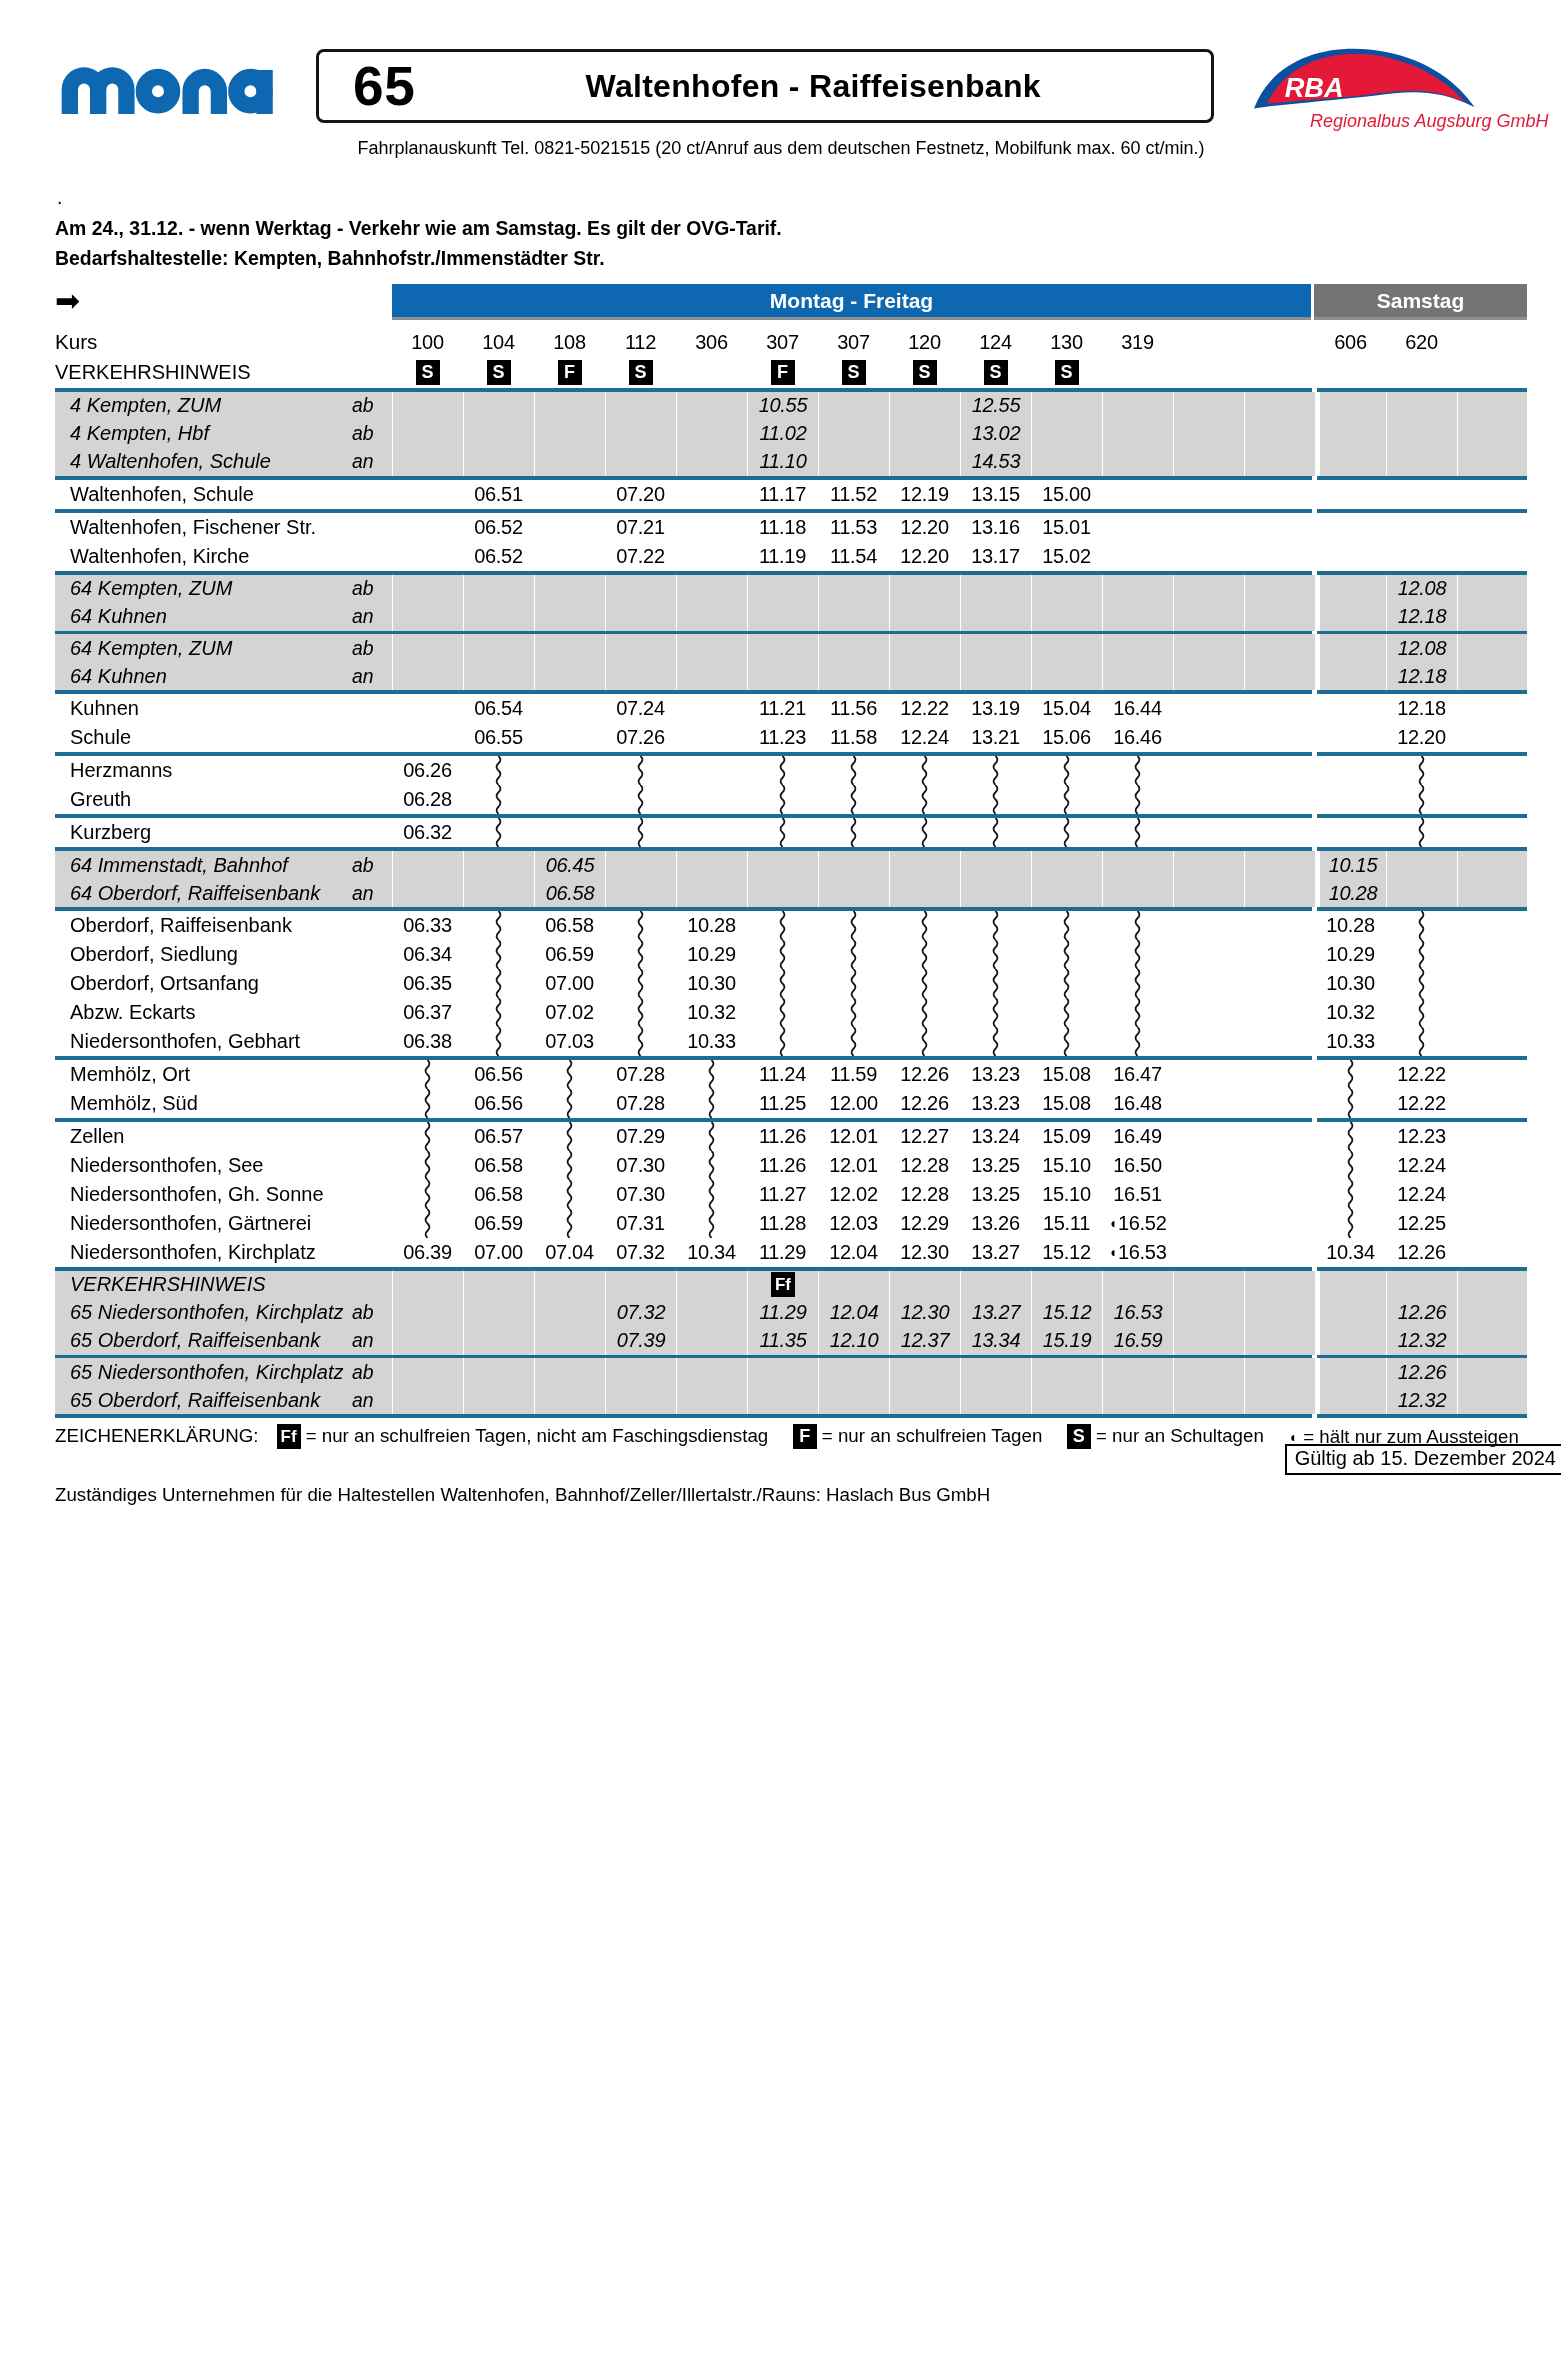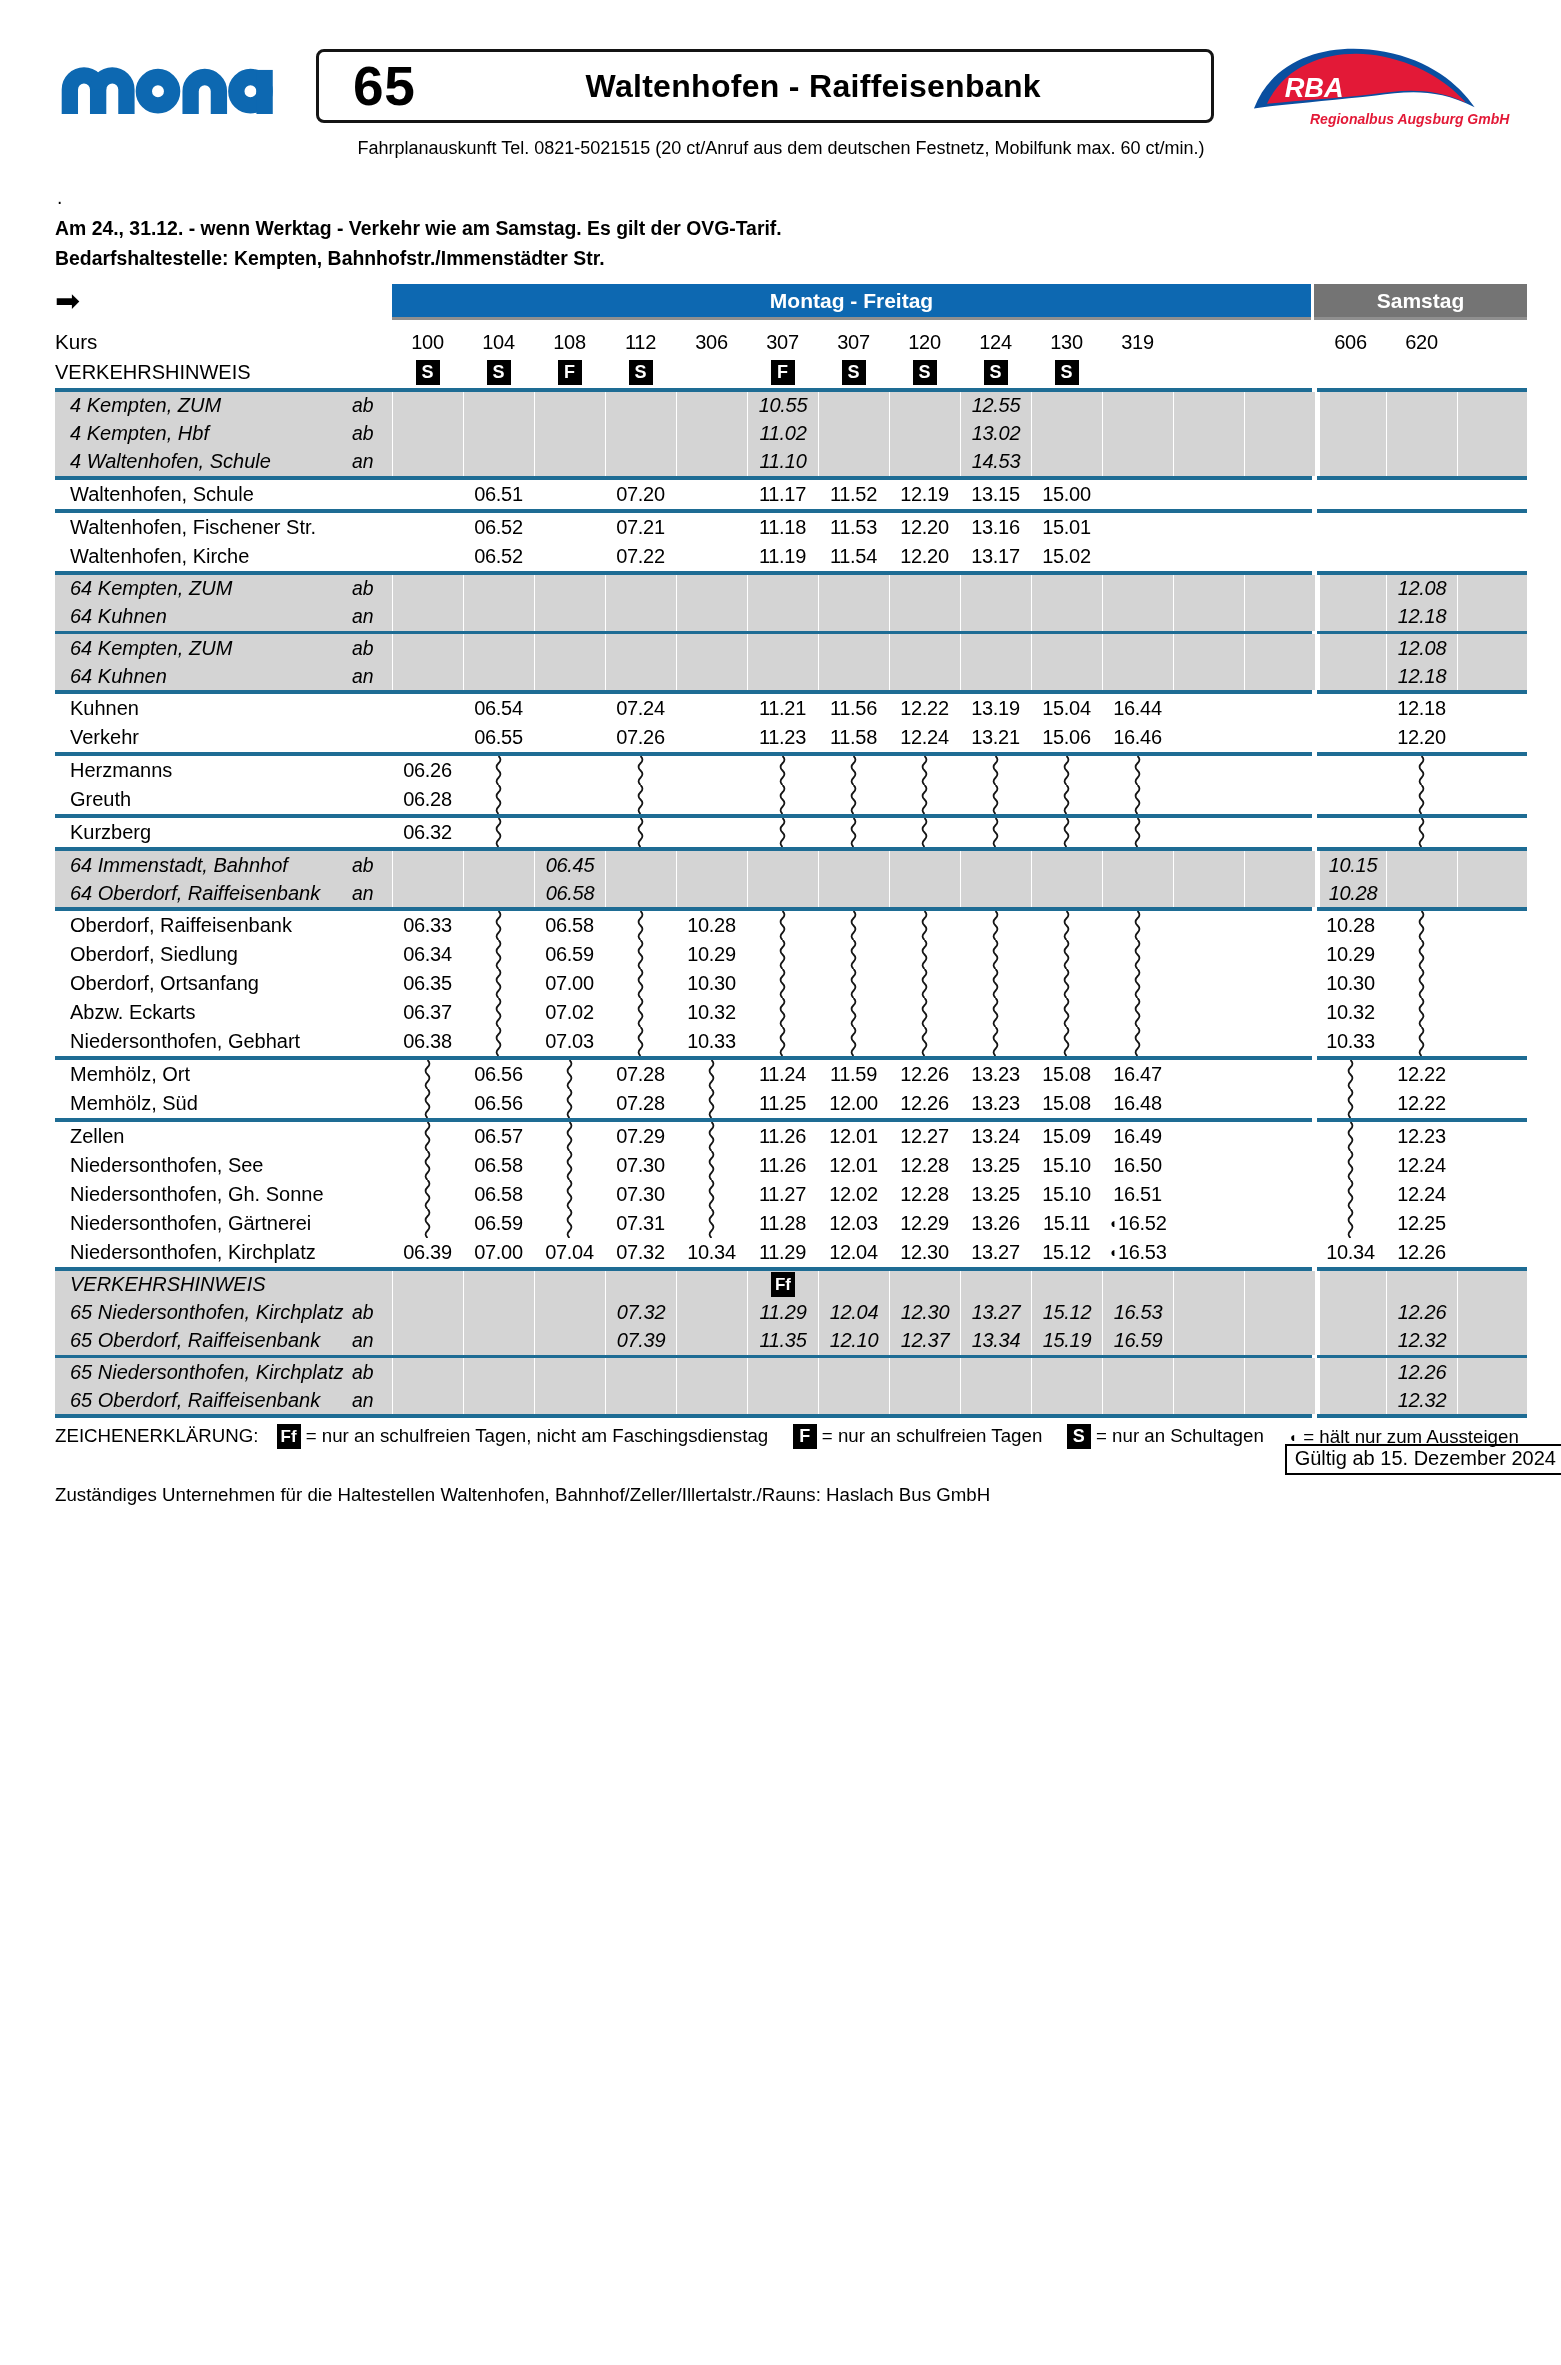--- a/index.html
+++ b/index.html
@@ -11,21 +11,21 @@
   body{width:1562px;height:2366px;background:#fff;color:#000;
        font-family:"Liberation Sans",sans-serif;position:relative;overflow:hidden}
 
   
   .mona{position:absolute;left:59px;top:46px}
   .linebox{position:absolute;left:316px;top:49px;width:898px;height:74px;
            border:3.2px solid #141414;border-radius:8px;display:flex;align-items:center}
   .linebox .num{font-size:55px;font-weight:bold;margin-left:34px;letter-spacing:0.6px}
   .linebox .ttl{flex:1;text-align:center;font-size:32px;font-weight:bold;letter-spacing:0.3px}
   .rba{position:absolute;left:1244px;top:41px;width:240px}
-  .rba .cap{color:var(--rbared);font-style:italic;font-weight:bold;font-size:14px;
+  .rba .cap{color:var(--rbared);font-style:italic;font-weight:normal;font-size:18px;
             margin-top:-2.6px;padding-left:66px;white-space:nowrap}
   .infoblock{position:absolute;left:0;top:133px;width:1562px;text-align:center;
              font-size:18px;line-height:30px}
 
   .dot{position:absolute;left:57px;top:186px;font-size:19.4px}
   .notes{position:absolute;left:55px;top:213px;font-size:19.4px;font-weight:bold;line-height:30px}
 
   
   #timetable{position:absolute;left:55px;top:284px;width:1472px}
   .bar-row{position:relative;height:43px}
@@ -391,21 +391,21 @@
         <span class="tcell">13.19</span>
         <span class="tcell">15.04</span>
         <span class="tcell">16.44</span>
         <span class="tcell"></span>
         <span class="tcell"></span>
         <span class="tcell"></span>
         <span class="tcell">12.18</span>
         <span class="tcell"></span>
       </div>
       <div class="trow">
-        <span class="station">Verkehr</span>
+        <span class="station">Schule</span>
         <span class="sub"></span>
         <span class="tcell"></span>
         <span class="tcell">06.55</span>
         <span class="tcell"></span>
         <span class="tcell">07.26</span>
         <span class="tcell"></span>
         <span class="tcell">11.23</span>
         <span class="tcell">11.58</span>
         <span class="tcell">12.24</span>
         <span class="tcell">13.21</span>

